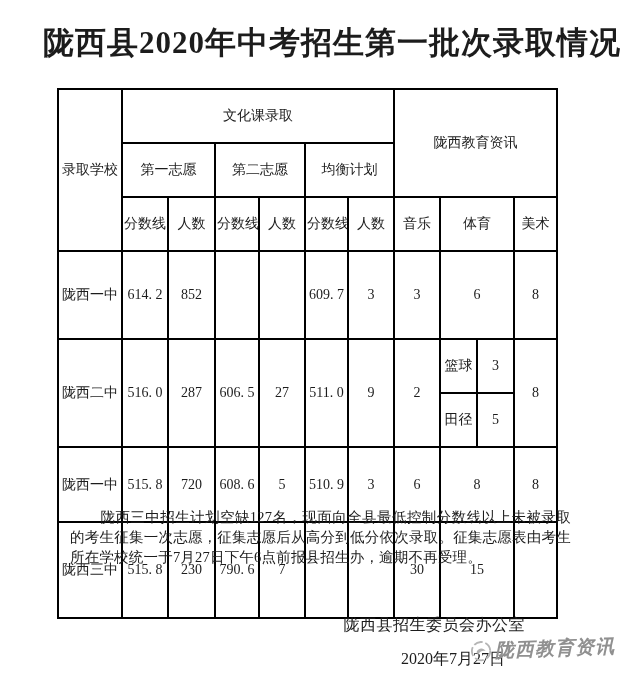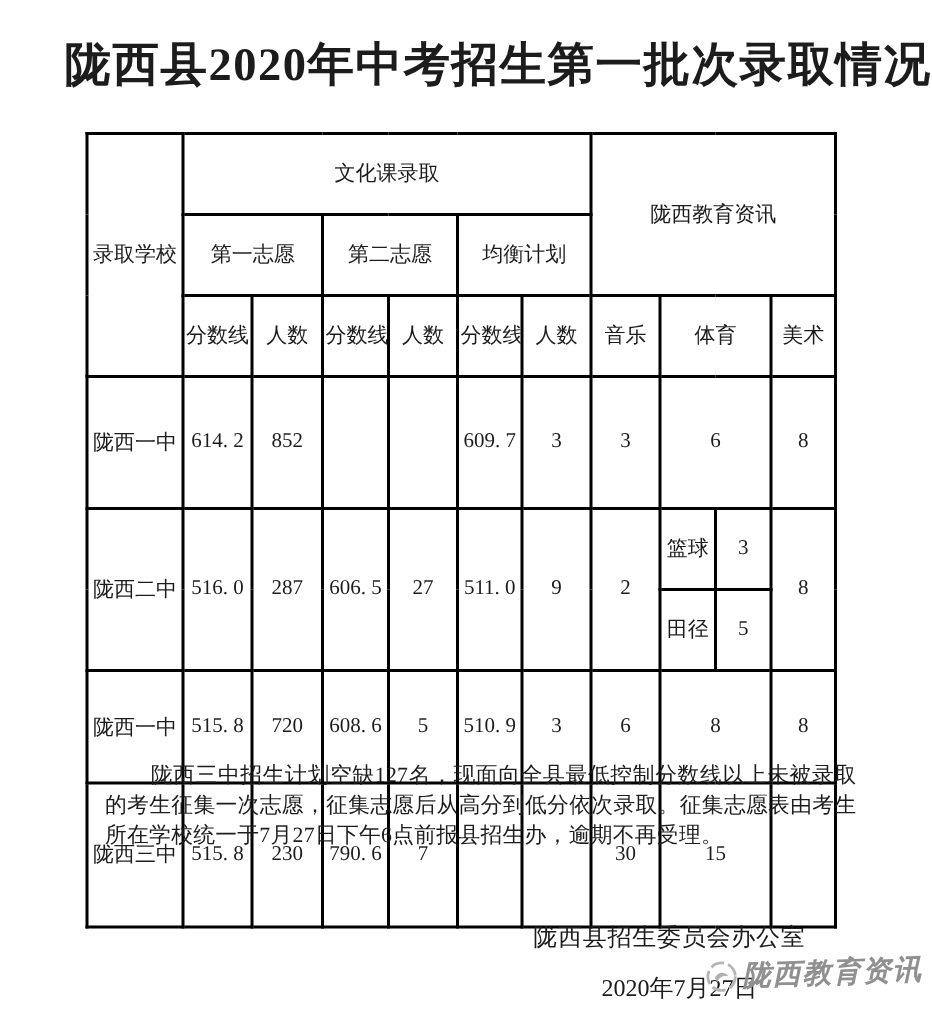--- a/index.html
+++ b/index.html
@@ -50,21 +50,21 @@
     left:70px; top:507px;
     width:501px;
     font-size:14.5px;
     line-height:20px;
     text-indent:2.1em;
     text-align:justify;
     letter-spacing:0.2px;
   }
   .signature{
     position:absolute;
-    right:84px; top:615px;
+    right:96px; top:615px;
     font-size:16px;
     letter-spacing:0.5px;
   }
   .date{
     position:absolute;
     right:116px; top:649px;
     font-size:16px;
   }
   .watermark{
     position:absolute;

